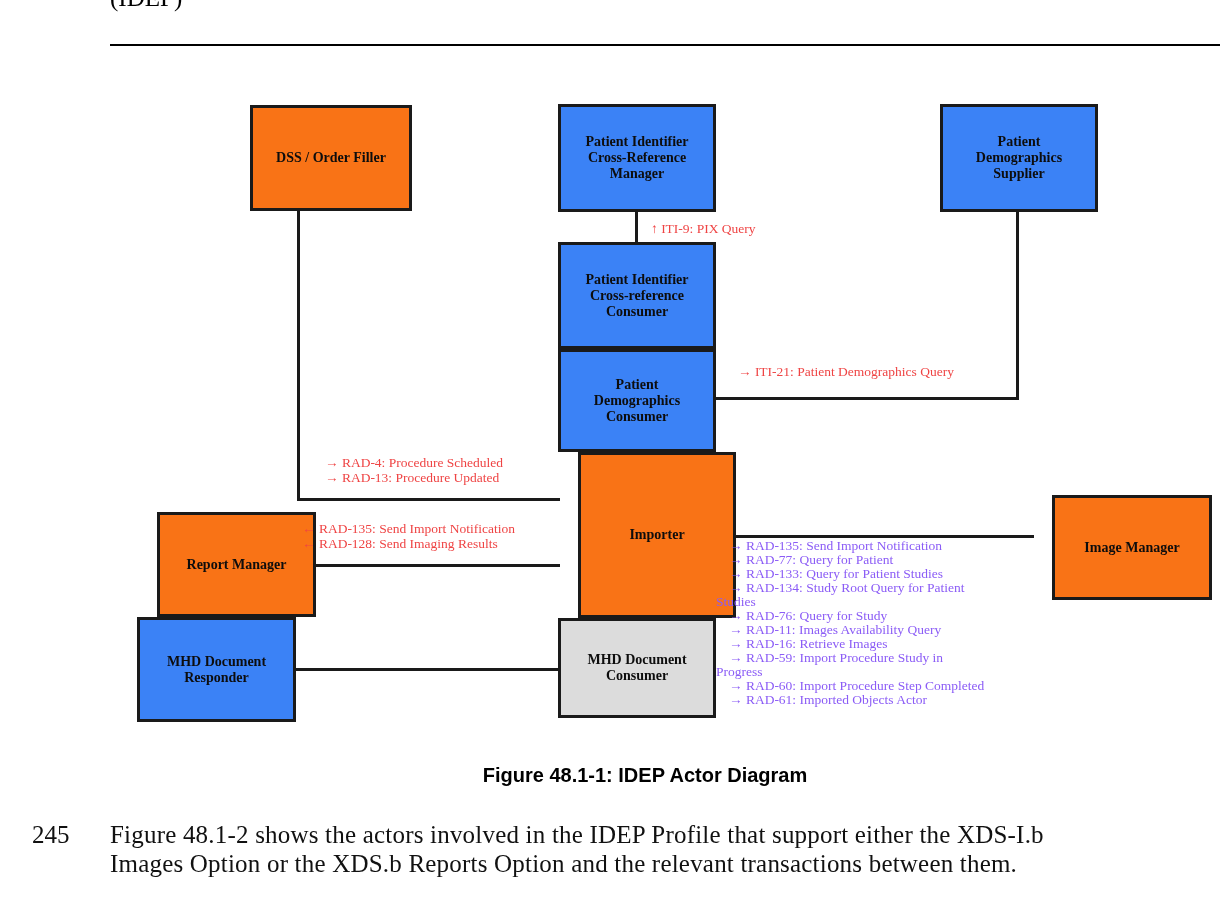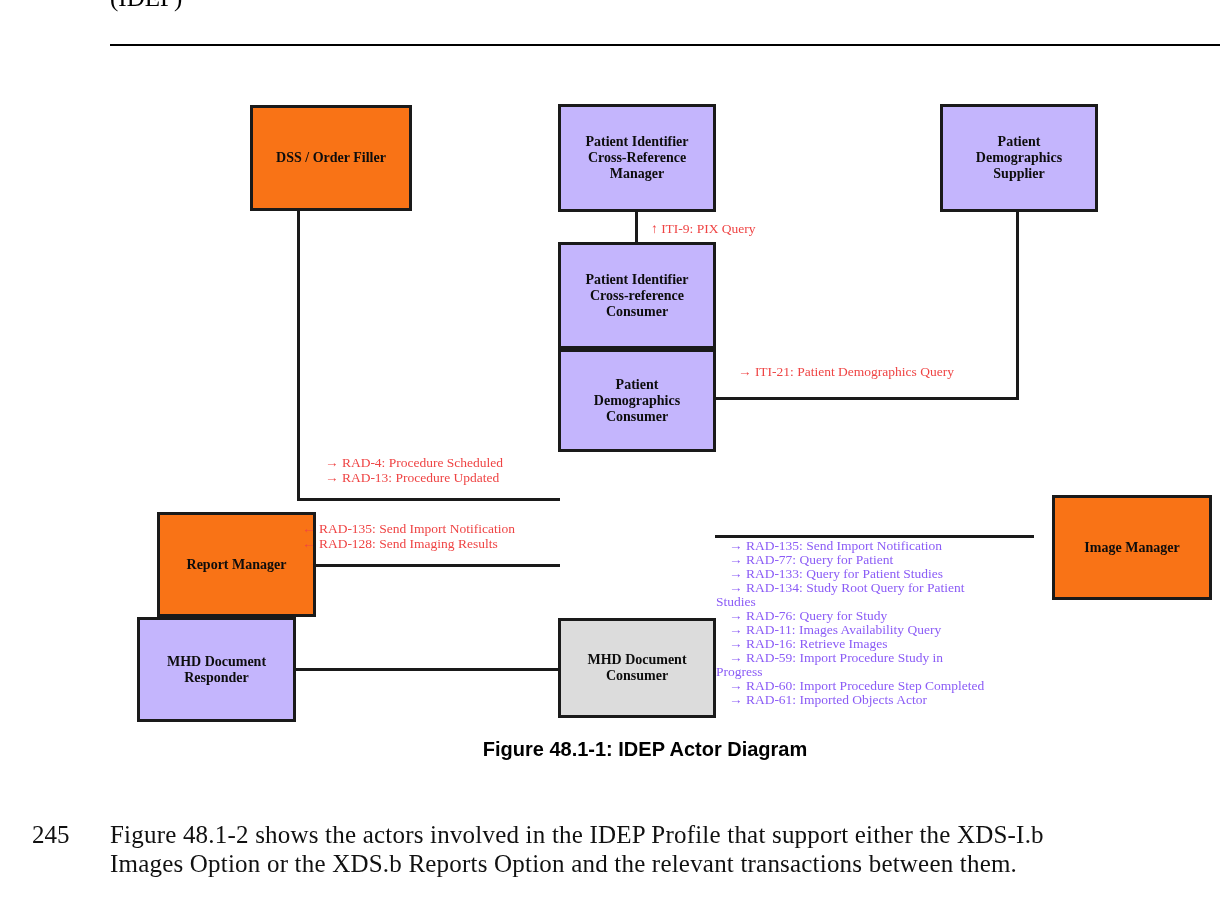--- a/index.html
+++ b/index.html
@@ -6,26 +6,26 @@
   .page{position:relative;width:1220px;height:900px;background:#ffffff;overflow:hidden;
         font-family:"Liberation Serif", serif;color:#111;}
   .top-fragment{position:absolute;left:110px;top:-16px;font-size:25px;color:#000;}
   .header-rule{position:absolute;left:110px;top:44px;width:1110px;height:2px;background:#000;}
   .diagram{position:absolute;left:0;top:0;width:1220px;height:760px;}
   .conn{position:absolute;background:#1a1a1a;}
   .actor{position:absolute;box-sizing:border-box;border:3px solid #1a1a1a;
          display:flex;align-items:center;justify-content:center;text-align:center;}
   .actor-label{font-weight:bold;font-size:14px;line-height:16px;white-space:pre-line;color:#0d0d0d;}
   .white{background:#f97316;margin-left:20px;}
-  .gray{background:#c4b5fd;}
+  .gray{background:#3b82f6;}
   .light{background:#dcdcdc;}
   .txn{position:absolute;font-size:13.5px;line-height:15px;white-space:nowrap;color:#ef4444;}
   .txn-list{position:absolute;left:716px;top:539px;width:276px;font-size:13.5px;line-height:14px;color:#8b5cf6;}
   .txn-item{text-indent:13px;}
-  .caption{position:absolute;left:70px;top:738px;width:1150px;text-align:center;
+  .caption{position:absolute;left:70px;top:764px;width:1150px;text-align:center;
            font-family:"Liberation Sans", sans-serif;font-weight:bold;font-size:20px;color:#000;}
   .line-number{position:absolute;left:32px;top:820px;font-size:25px;line-height:29px;}
   .body-text{position:absolute;left:110px;top:820px;width:975px;font-size:25px;line-height:29px;
              letter-spacing:0.2px;}
 </style>
 </head>
 <body>
 
 <div class="page">
 
@@ -58,20 +58,23 @@
     </div>
     <div class="actor gray" style="left:558px;top:242px;width:158px;height:107px">
       <span class="actor-label">Patient Identifier
 Cross-reference
 Consumer</span>
     </div>
     <div class="actor gray" style="left:558px;top:349px;width:158px;height:103px">
       <span class="actor-label">Patient
 Demographics
 Consumer</span>
+    </div>
+    <div class="actor white" style="left:558px;top:452px;width:158px;height:166px">
+      <span class="actor-label">Importer</span>
     </div>
     <div class="actor light" style="left:558px;top:618px;width:158px;height:100px">
       <span class="actor-label">MHD Document
 Consumer</span>
     </div>
     <div class="actor white" style="left:137px;top:512px;width:159px;height:105px">
       <span class="actor-label">Report Manager</span>
     </div>
     <div class="actor gray" style="left:137px;top:617px;width:159px;height:105px">
       <span class="actor-label">MHD Document

